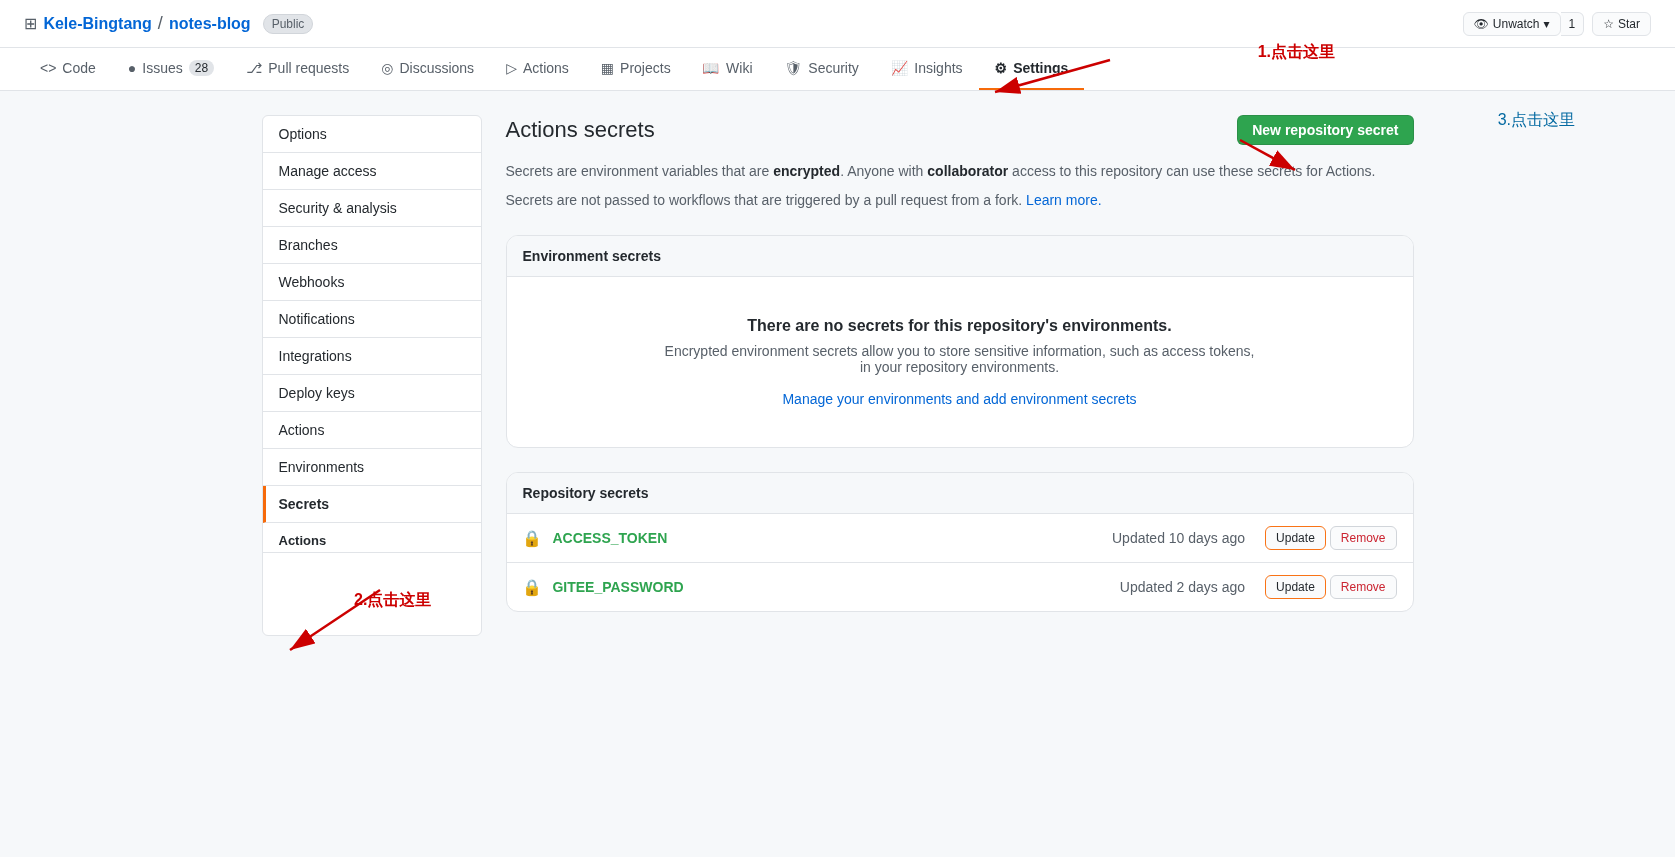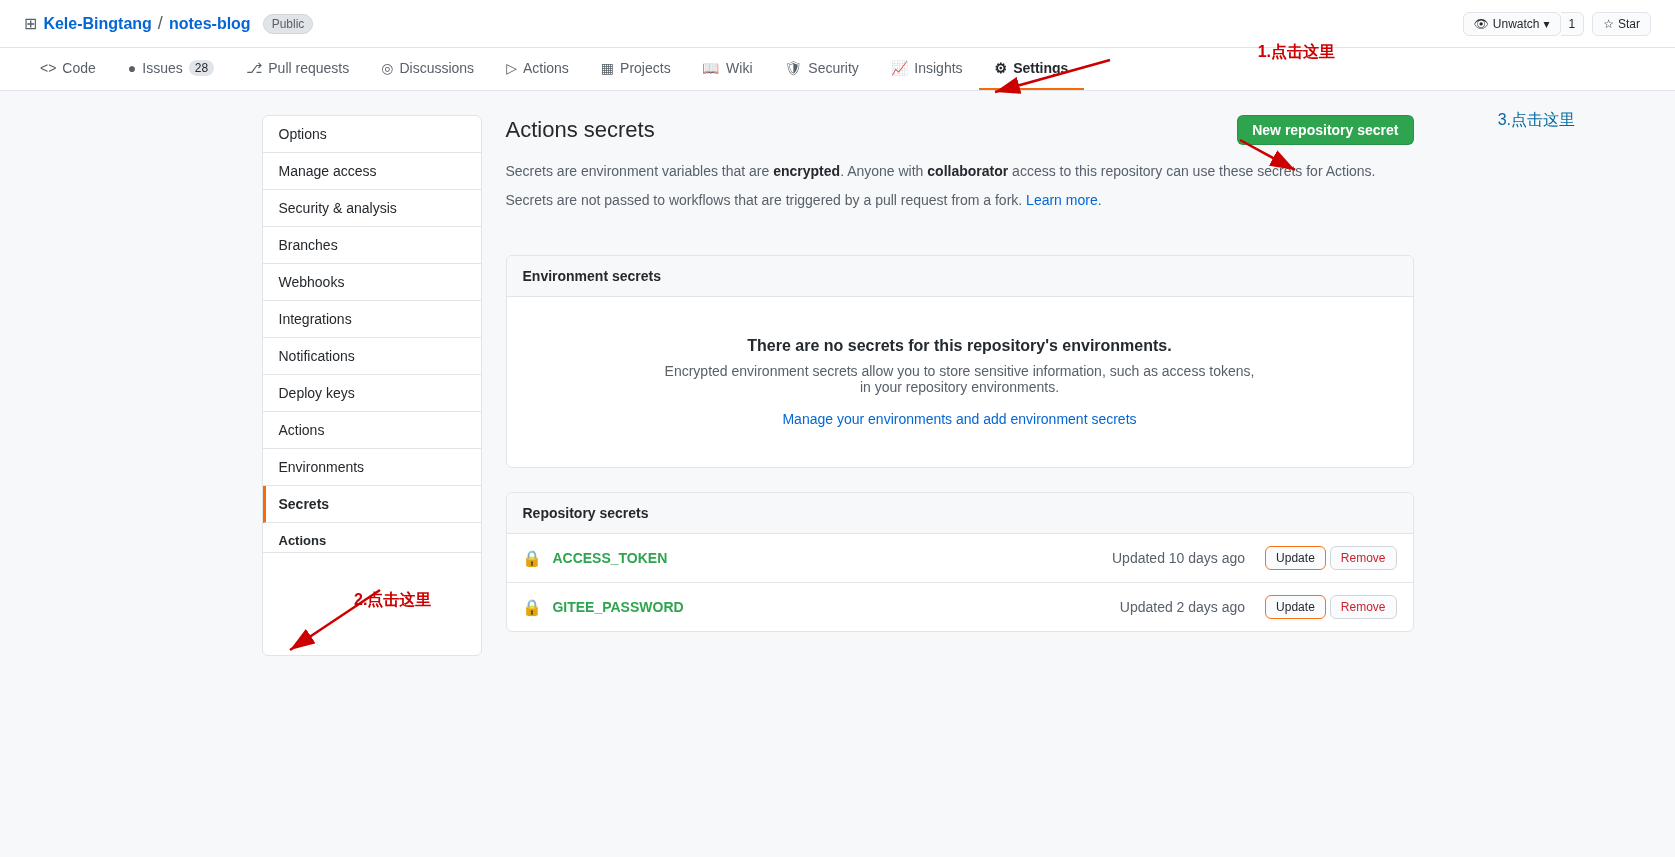--- a/index.html
+++ b/index.html
@@ -35,21 +35,21 @@
     
     .main-panel { flex: 1; }
     .page-header { display: flex; justify-content: space-between; align-items: center; margin-bottom: 16px; }
     .page-title { font-size: 22px; font-weight: 400; color: #24292e; text-align: center; }
     .btn-primary { padding: 6px 14px; background: #2ea44f; color: #fff; border: 1px solid rgba(27,31,35,.15); border-radius: 6px; cursor: pointer; font-size: 14px; font-weight: 600; }
 
     .description { color: #586069; font-size: 14px; line-height: 1.5; margin-bottom: 8px; }
     .description strong { color: #24292e; font-weight: 600; }
     .description .link { color: #0366d6; text-decoration: none; }
 
-    .secrets-section { background: #fff; border: 1px solid #e1e4e8; border-radius: 6px; margin-bottom: 24px; overflow: hidden; margin-top: 20px; }
+    .secrets-section { background: #fff; border: 1px solid #e1e4e8; border-radius: 12px; margin-bottom: 24px; overflow: hidden; }
     .secrets-section-header { padding: 12px 16px; background: #f6f8fa; border-bottom: 1px solid #e1e4e8; font-weight: 600; font-size: 14px; color: #24292e; }
     .secrets-empty { padding: 40px 16px; text-align: center; }
     .secrets-empty-title { font-size: 16px; font-weight: 600; color: #24292e; margin-bottom: 8px; }
     .secrets-empty-desc { color: #586069; font-size: 14px; max-width: 600px; margin: 0 auto 16px; }
     .secrets-empty-link { color: #0366d6; text-decoration: none; font-size: 14px; }
 
     .secret-row { display: flex; align-items: center; padding: 12px 16px; border-bottom: 1px solid #e1e4e8; }
     .secret-row:last-child { border-bottom: none; }
     .secret-icon { color: #2ea44f; margin-right: 10px; font-size: 16px; }
     .secret-name { color: #2ea44f; font-weight: 600; font-size: 14px; flex: 1; }
@@ -135,22 +135,22 @@
   </div>
 
   <div class="main-content">
 
     <div class="sidebar">
       <a class="sidebar-item">Options</a>
       <a class="sidebar-item">Manage access</a>
       <a class="sidebar-item">Security &amp; analysis</a>
       <a class="sidebar-item">Branches</a>
       <a class="sidebar-item">Webhooks</a>
+      <a class="sidebar-item">Notifications</a>
       <a class="sidebar-item">Integrations</a>
-      <a class="sidebar-item">Notifications</a>
       <a class="sidebar-item">Deploy keys</a>
       <a class="sidebar-item">Actions</a>
       <a class="sidebar-item">Environments</a>
       <a class="sidebar-item active">Secrets</a>
       <div class="sidebar-section-header">Actions</div>
     </div>
 
     <div class="main-panel">
 
       

